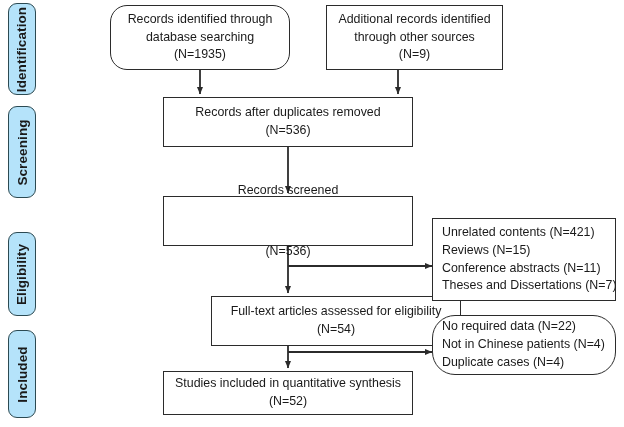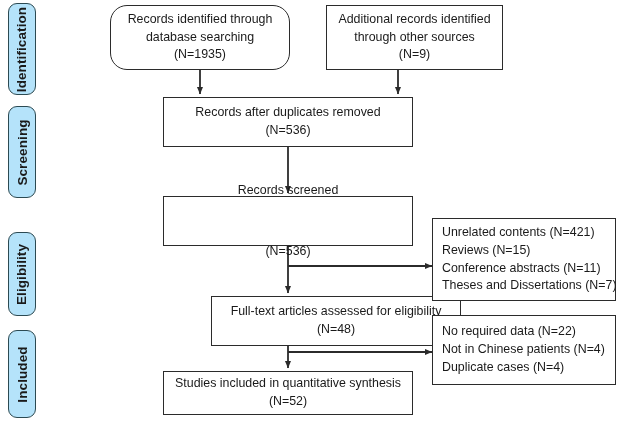--- a/index.html
+++ b/index.html
@@ -135,34 +135,34 @@
     <span class="ln">(N=536)</span>
   </div>
 
   <div class="box" style="left:163px; top:196px; width:250px; height:50px;gap:43px;">
     <span class="ln">Records screened</span>
     <span class="ln">(N=536)</span>
   </div>
 
   <div class="box" style="left:163px; top:296px; width:250px; height:50px;margin-left:48px;">
     <span class="ln">Full-text articles assessed for eligibility</span>
-    <span class="ln">(N=48)</span>
+    <span class="ln">(N=54)</span>
   </div>
 
   <div class="box" style="left:163px; top:371px; width:250px; height:44px;">
     <span class="ln">Studies included in quantitative synthesis</span>
     <span class="ln">(N=52)</span>
   </div>
 
   <div class="exbox" style="left:432px; top:218px; width:184px; height:83px;padding-left:9px;">
     <span class="ln">Unrelated contents (N=421)</span>
     <span class="ln">Reviews (N=15)</span>
     <span class="ln">Conference abstracts (N=11)</span>
     <span class="ln">Theses and Dissertations (N=7)</span>
   </div>
 
-  <div class="exbox" style="left:432px; top:315px; width:184px; height:70px;">
+  <div class="exbox" style="left:432px; top:315px; width:184px; height:60px;border-radius:23px;">
     <span class="ln">No required data (N=22)</span>
     <span class="ln">Not in Chinese patients (N=4)</span>
     <span class="ln">Duplicate cases (N=4)</span>
   </div>
 
 </div>
 
 </body></html>

